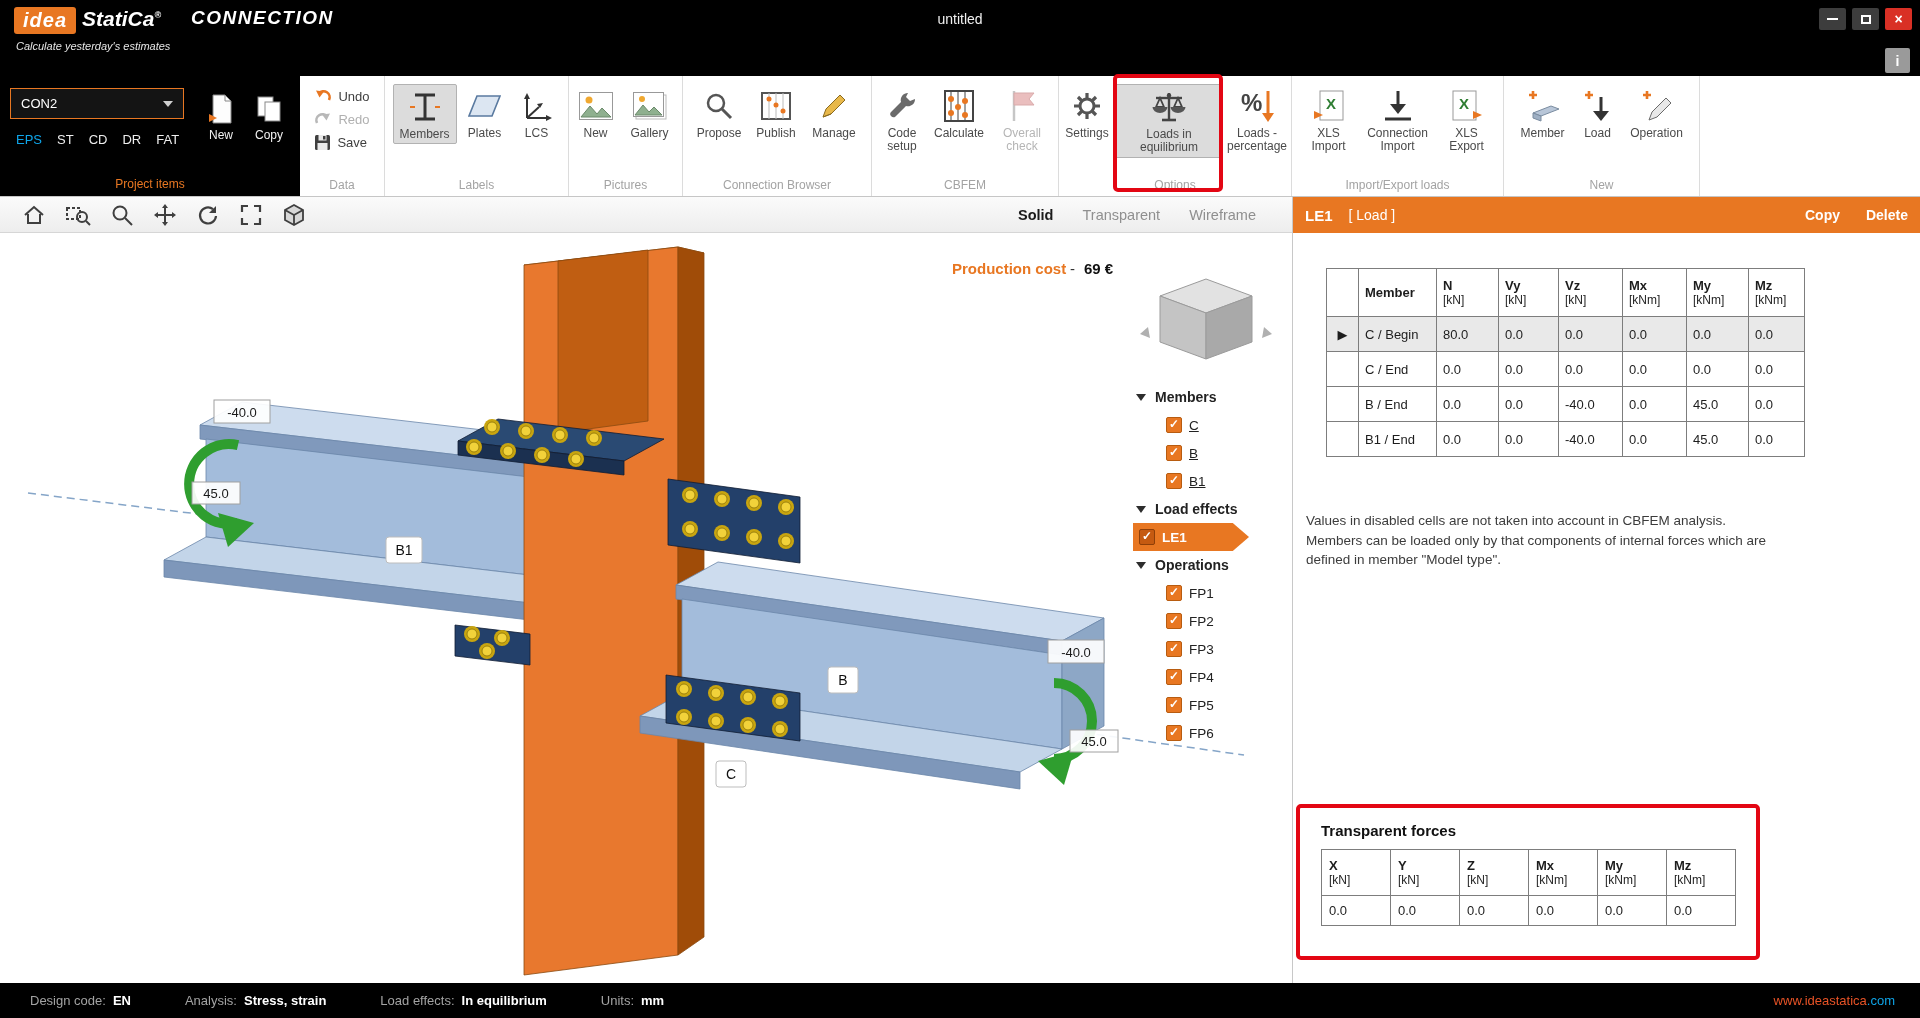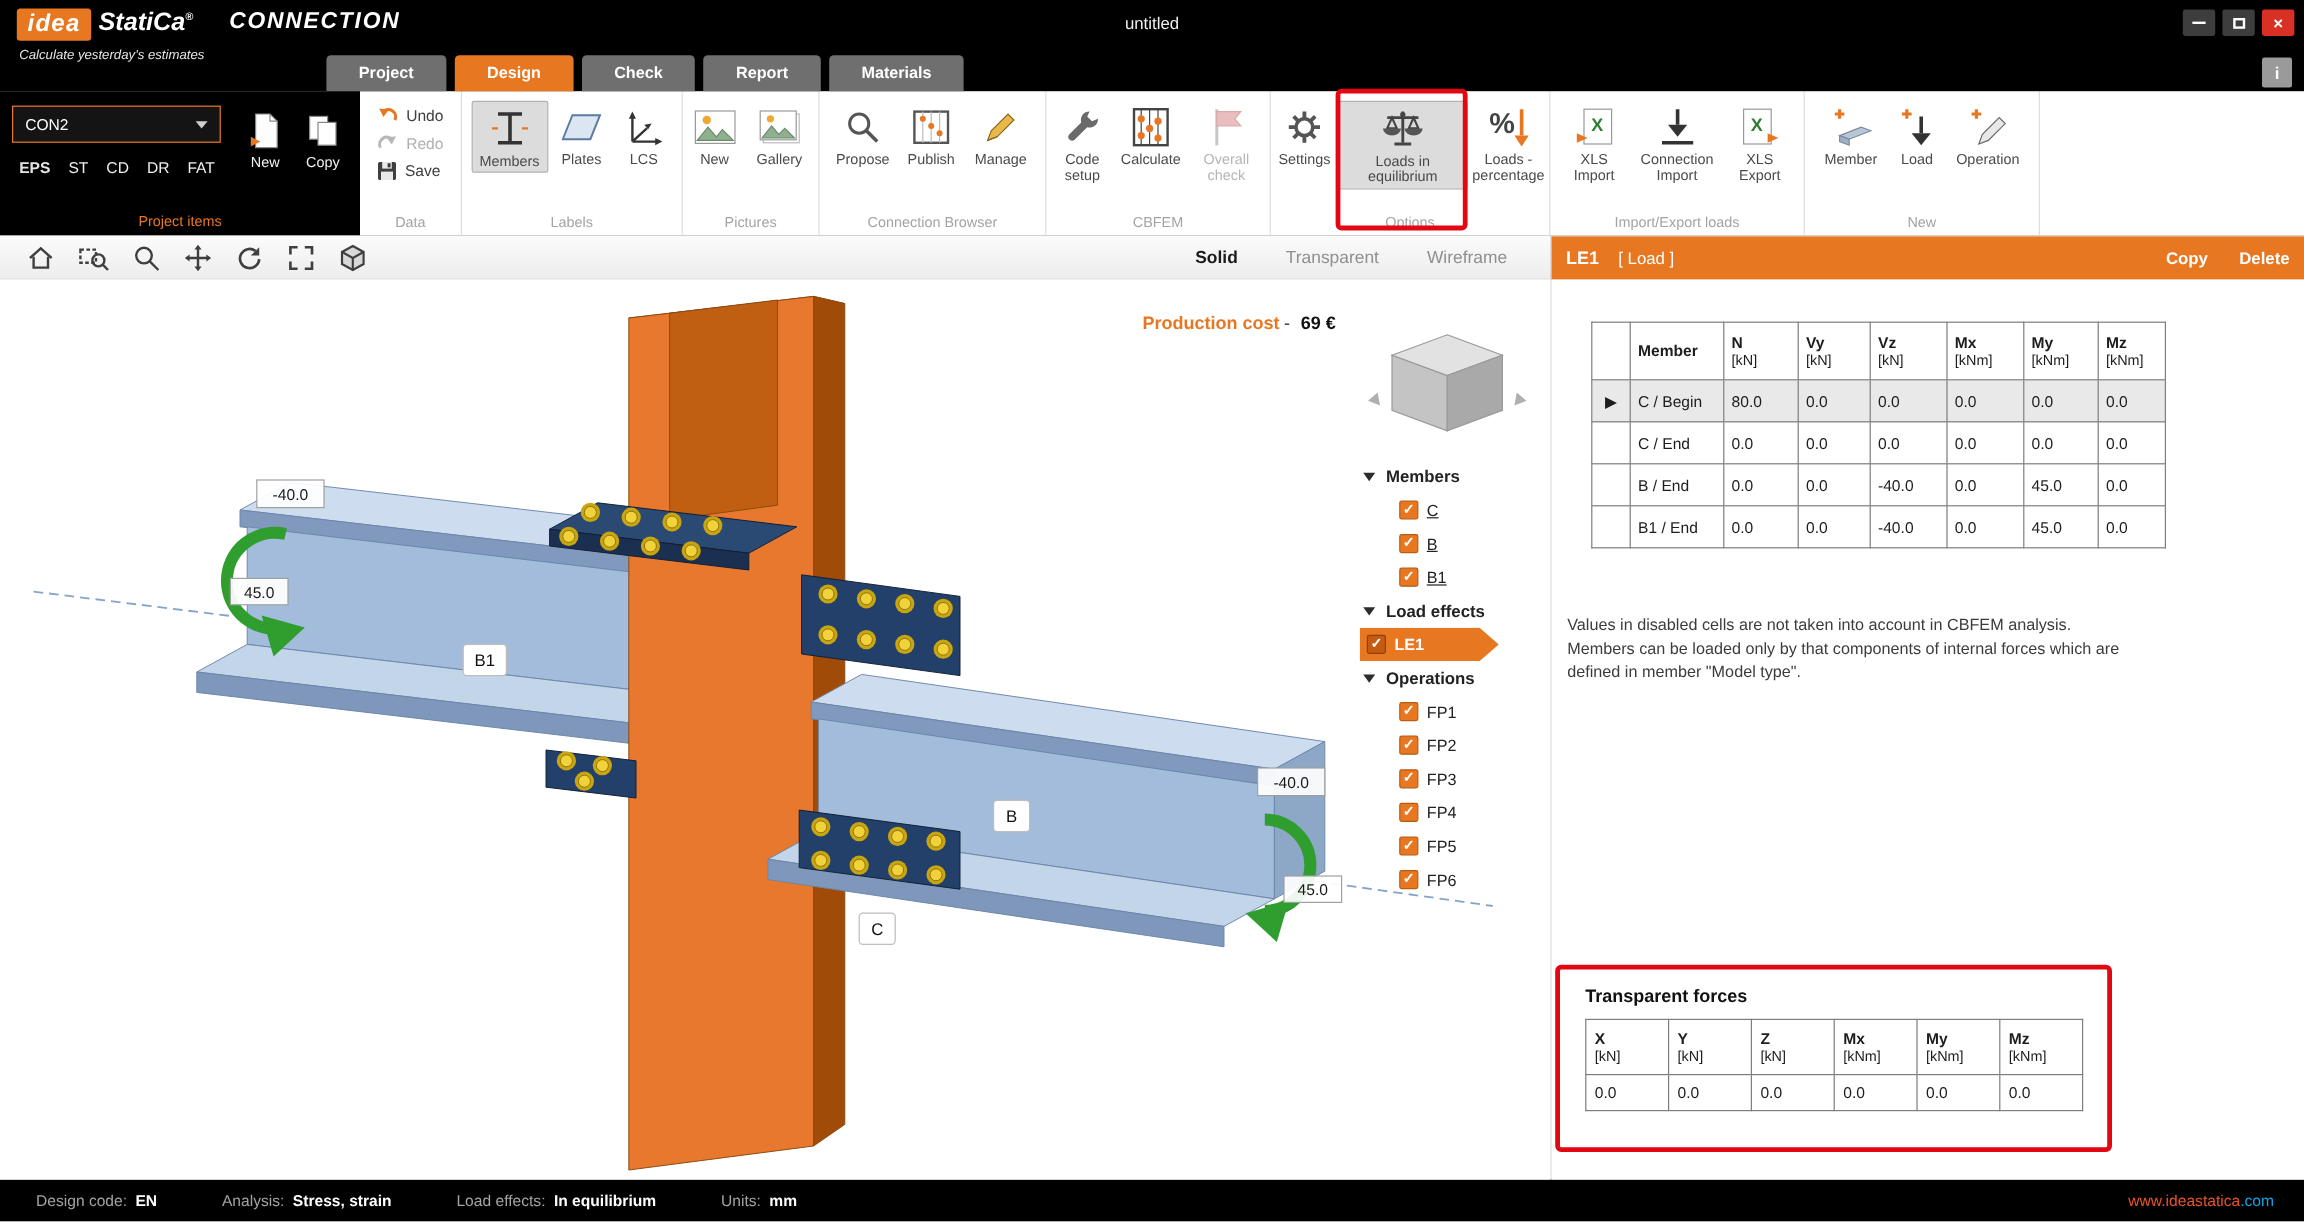--- a/index.html
+++ b/index.html
@@ -31,21 +31,21 @@
 
   
   .ribbon{height:121px;background:#fff;border-bottom:1px solid #c6c6c6;display:flex;flex:none}
   .ribbon-left{width:300px;flex:none;background:#000;position:relative;color:#fff}
   .con-select{position:absolute;left:10px;top:12px;width:174px;height:31px;background:#141414;
     border:1px solid #e87722;display:flex;align-items:center;padding:0 10px;font-size:13px;color:#fff}
   .con-arrow{margin-left:auto;width:0;height:0;border-left:5px solid transparent;border-right:5px solid transparent;
     border-top:6px solid #cfcfcf}
   .modes{position:absolute;left:16px;top:56px;display:flex;gap:15px;font-size:13px}
   .mode{color:#eee}
-  .mode.active{color:#e5e5e5;font-weight:bold}
+  .mode.active{color:#0ea5e9;font-weight:normal}
   .pi-btn{position:absolute;top:17px;width:46px;display:flex;flex-direction:column;align-items:center;gap:3px}
   .pi-label{font-size:12px;color:#f2f2f2}
   .group-label{margin-top:auto;padding-bottom:4px;font-size:12px;color:#a3a3a3;text-align:center}
   .group-label.orange{position:absolute;bottom:0;left:0;right:0;color:#e87722;padding-bottom:5px}
 
   .rgroup{height:100%;border-right:1px solid #dcdcdc;display:flex;flex-direction:column;align-items:center;padding-top:8px;flex:none}
   .btnrow{display:flex;gap:2px;align-items:flex-start}
   .bbtn{display:flex;flex-direction:column;align-items:center;font-size:12px;color:#4a4a4a;text-align:center;
     padding:3px 1px 2px;border-radius:2px;line-height:1.12}
   .bbtn .bicon{height:38px;display:flex;align-items:center;justify-content:center;margin-bottom:2px}
@@ -56,21 +56,21 @@
   .sbtn{display:flex;align-items:center;gap:6px;font-size:13px;color:#3f3f3f}
   .sbtn.disabled{color:#b0b0b0}
 
   
   .workspace{flex:1;display:flex;min-height:0}
   .viewport{width:1292px;flex:none;display:flex;flex-direction:column;background:#fff}
   .vtoolbar{height:36px;flex:none;background:linear-gradient(#fbfbfb,#ededed);border-bottom:1px solid #d6d6d6;
     display:flex;align-items:center;padding-left:22px}
   .vt-icons{display:flex;gap:19px;align-items:center}
   .vt-btn{display:flex;align-items:center;justify-content:center}
-  .view-modes{margin-left:auto;margin-right:36px;display:flex;gap:40px;font-size:14.5px;color:#8f8f8f}
+  .view-modes{margin-left:auto;margin-right:36px;display:flex;gap:29px;font-size:14.5px;color:#8f8f8f}
   .view-mode.active{color:#1a1a1a;font-weight:bold}
   .scene{position:relative;flex:1;background:#fff;overflow:hidden}
   .scene-svg{position:absolute;left:0;top:0}
   svg text{font-family:"Liberation Sans",sans-serif}
   .dash{stroke:#85a5c8;stroke-width:1.5;stroke-dasharray:8 5}
   .pc-label{fill:#e87722;font-weight:bold;font-size:15px}
   .pc-sep{fill:#333;font-size:15px}
   .pc-value{fill:#111;font-weight:bold;font-size:15px}
   .mlabel rect{fill:#ffffff;fill-opacity:.92;stroke:#a0a0a0}
   .mlabel text{font-size:13px;fill:#1a1a1a;text-anchor:middle}
@@ -148,27 +148,20 @@
     <div class="doc-title">untitled</div>
     <div class="win-controls">
       <div class="wc">
           <span class="wc-bar"></span>
         </div>
       <div class="wc">
           <span class="wc-box"></span>
         </div>
       <div class="wc close">×</div>
     </div>
-    <nav class="tabs">
-      <div class="tab">Project</div>
-      <div class="tab active">Design</div>
-      <div class="tab">Check</div>
-      <div class="tab">Report</div>
-      <div class="tab">Materials</div>
-    </nav>
     <div class="info-btn">i</div>
   </header>
 
   <div class="ribbon">
 
     <div class="ribbon-left">
       <div class="con-select">
         <span>CON2</span>
         <span class="con-arrow"></span>
       </div>

